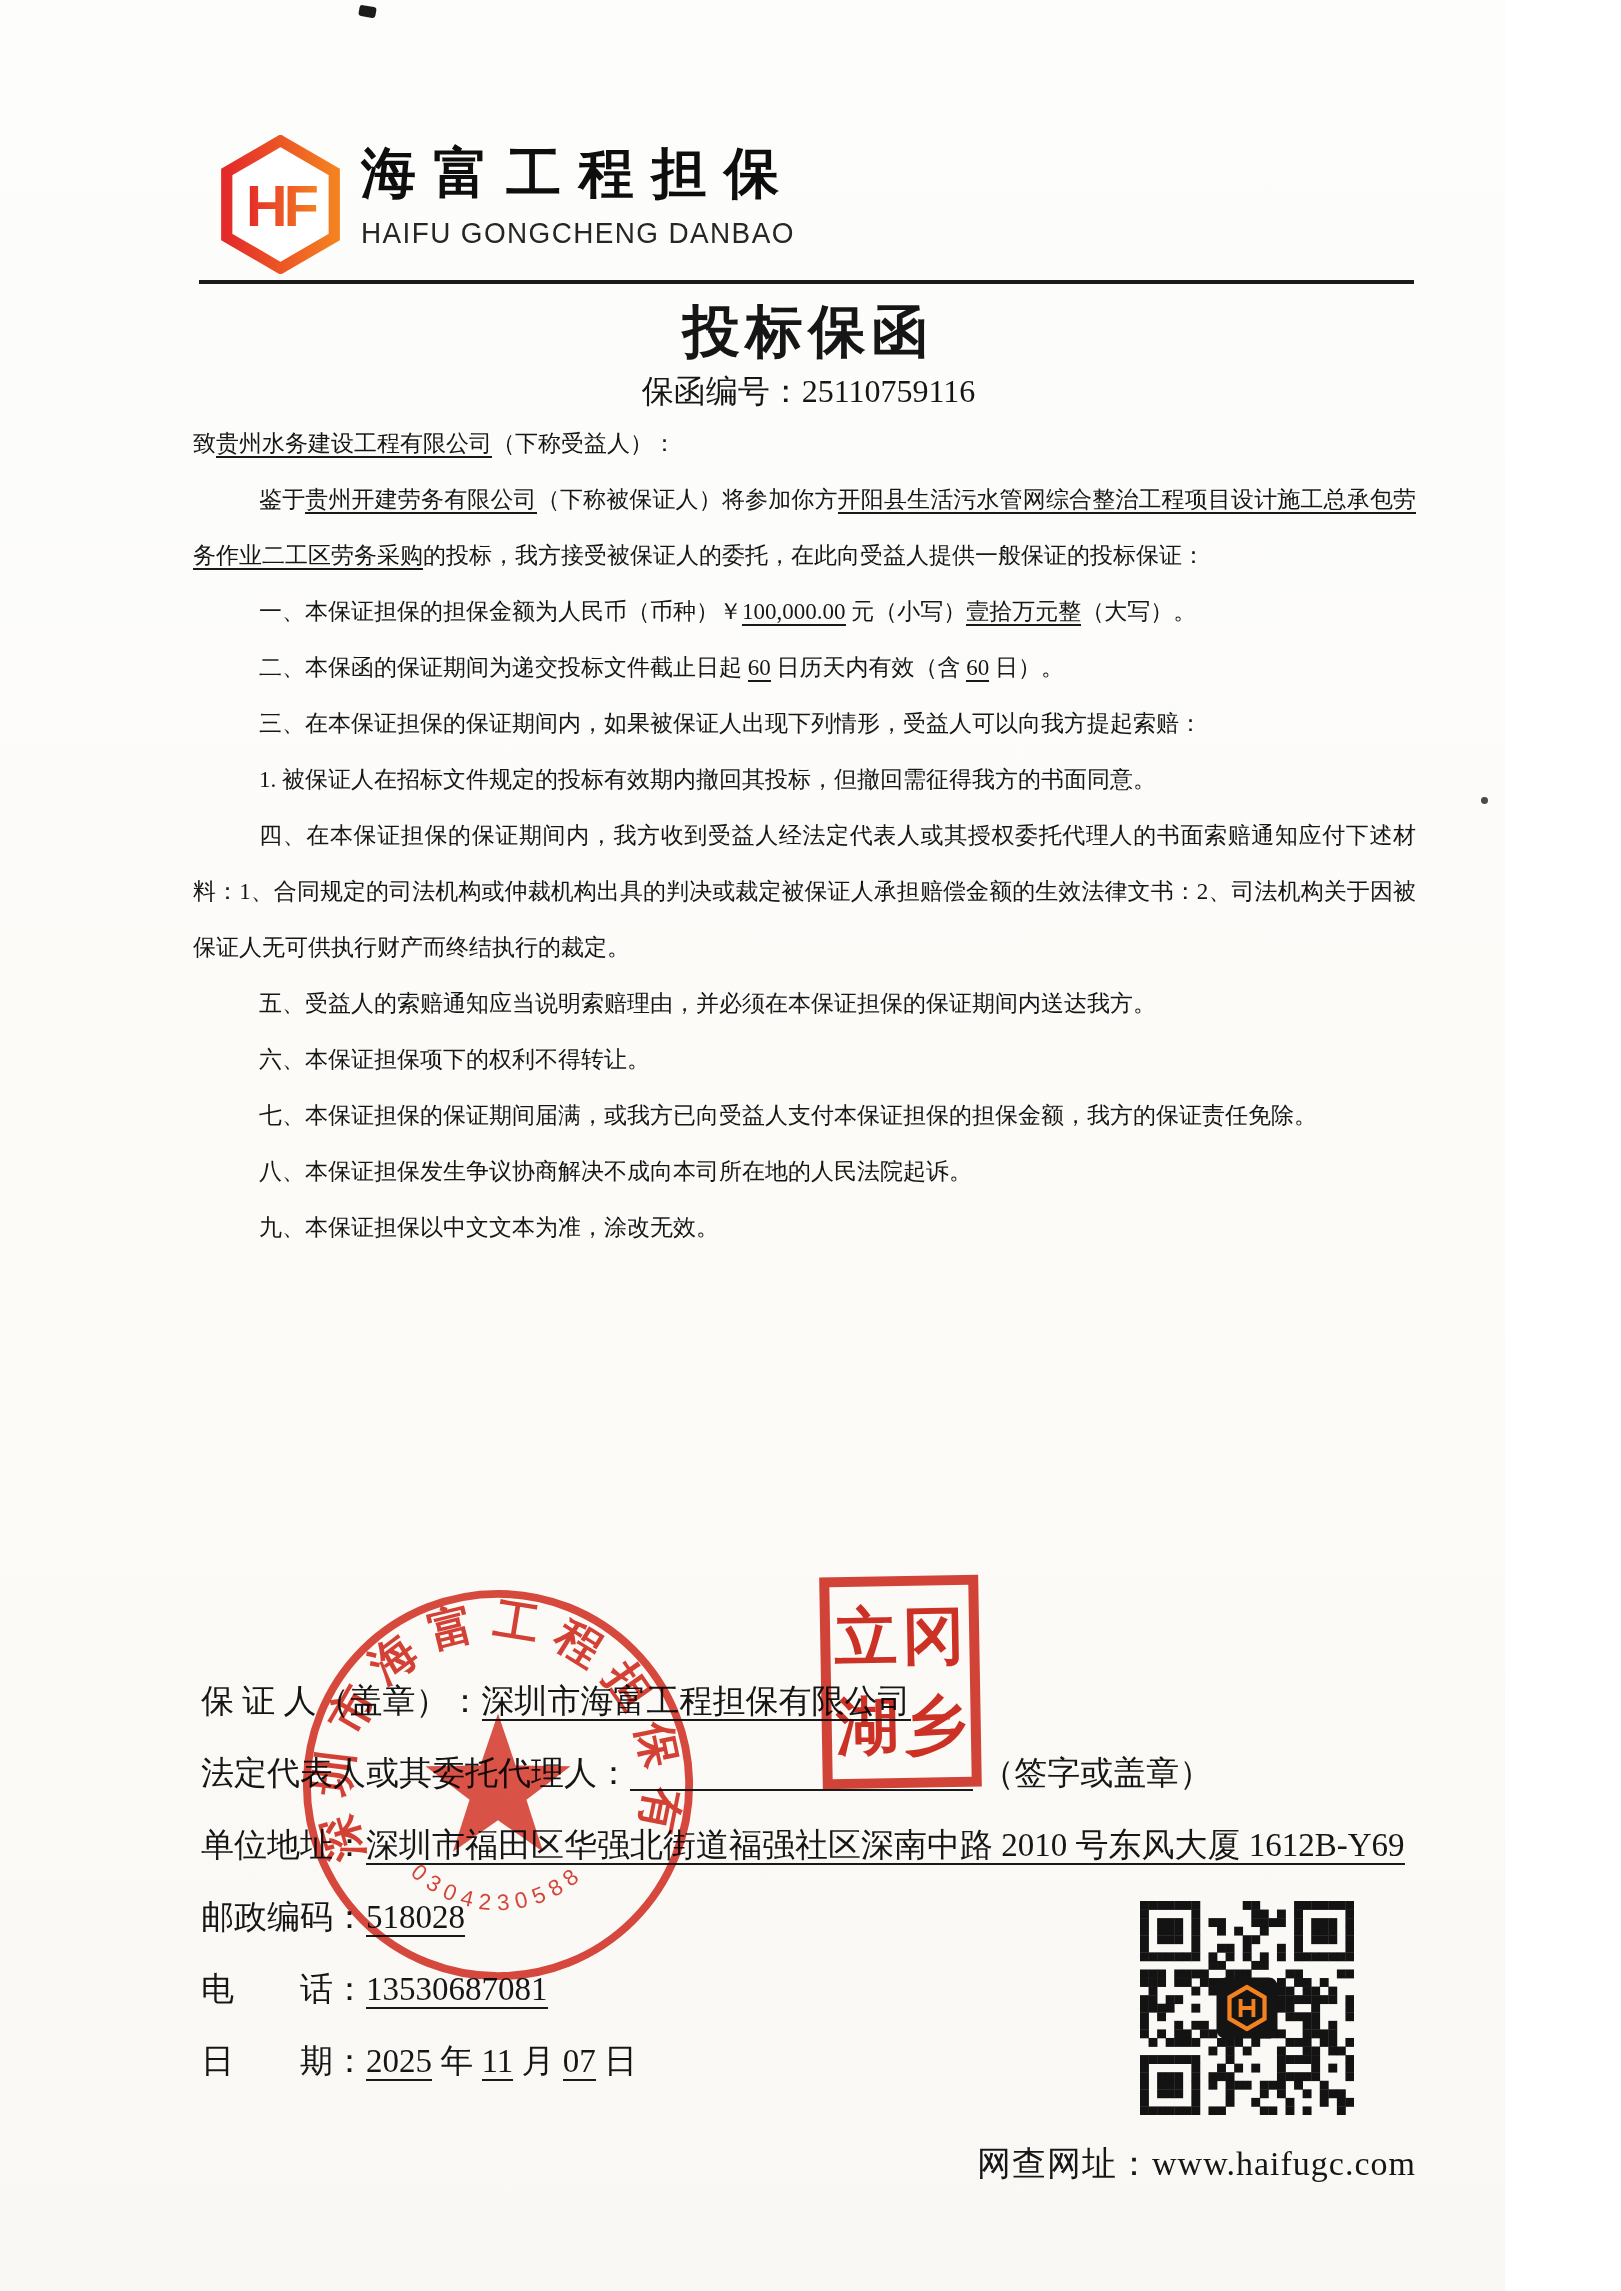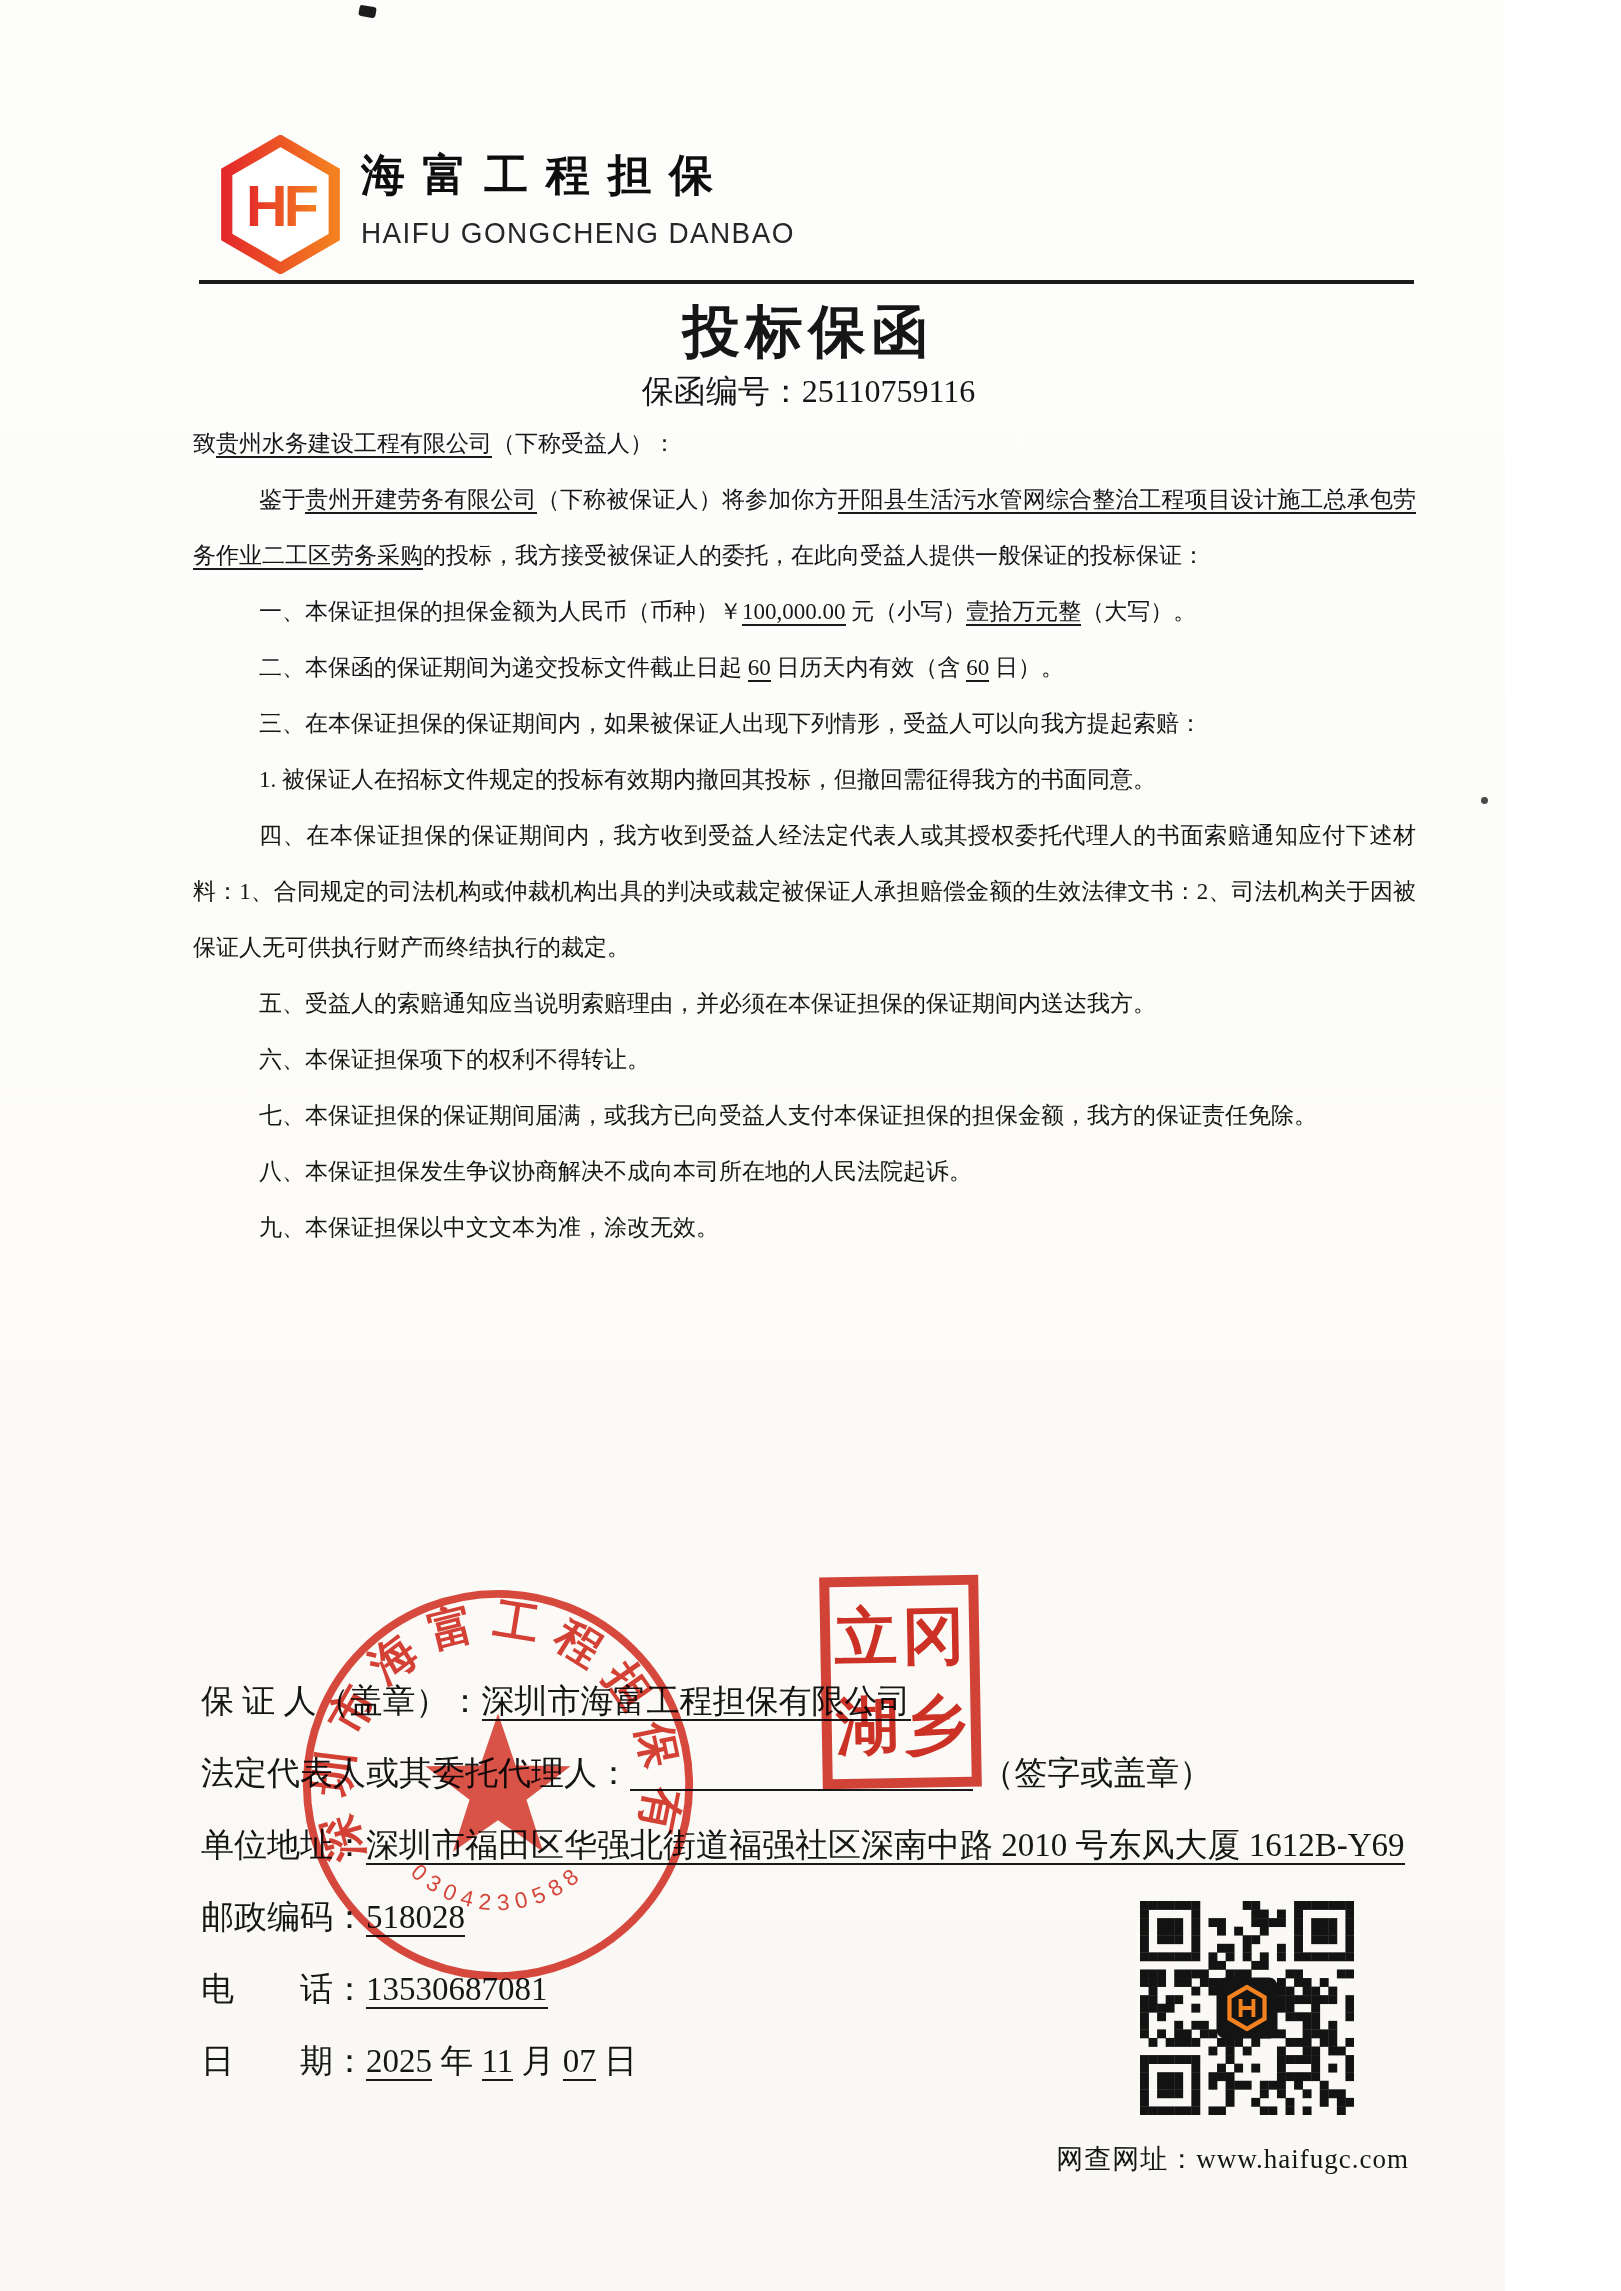--- a/index.html
+++ b/index.html
@@ -4,22 +4,22 @@
 <title>投标保函</title>
 <style>
   html,body{margin:0;padding:0;}
   .page{position:relative;width:1505px;height:2292px;overflow:hidden;
         background:linear-gradient(180deg,#fdfdfc 0%,#fcfbf8 55%,#faf8f4 100%);
         font-family:"Liberation Serif","DejaVu Serif",serif;color:#161616;}
   .speck{position:absolute;background:#1c1c1c;}
   .s1{left:359px;top:5.9px;width:16.7px;height:10.8px;border-radius:2.9px;transform:rotate(10deg);}
   .s2{left:1481px;top:797px;width:6.9px;height:6.9px;border-radius:50%;background:#4a4a4a;}
   .logo{position:absolute;left:218px;top:135px;width:125px;height:139px;}
-  .brand-cn{position:absolute;left:361px;top:146px;font-family:"Liberation Sans","DejaVu Sans",sans-serif;
-            font-weight:900;font-size:44px;letter-spacing:17.6px;color:#0e0e0e;white-space:nowrap;}
+  .brand-cn{position:absolute;left:361px;top:137px;font-family:"Liberation Sans","DejaVu Sans",sans-serif;
+            font-weight:900;font-size:55px;letter-spacing:17.6px;color:#0e0e0e;white-space:nowrap;}
   .brand-en{position:absolute;left:361px;top:216px;font-family:"Liberation Sans","DejaVu Sans",sans-serif;
             font-size:30px;letter-spacing:1.5px;color:#262626;white-space:nowrap;
             transform:scaleX(.93);transform-origin:left center;}
   .divider{position:absolute;left:199px;top:280px;width:1215px;height:3.9px;background:#1b1b1b;}
   .title{position:absolute;left:201px;top:294px;width:1215px;margin:0;text-align:center;
          font-size:57px;font-weight:bold;letter-spacing:5.9px;}
   .ref{position:absolute;left:201px;top:370px;width:1215px;text-align:center;font-size:32px;white-space:nowrap;}
   .docbody{position:absolute;left:193px;top:416px;width:1223px;font-size:23px;line-height:56px;
            text-align:justify;}
   .para{margin:0;}
@@ -33,22 +33,22 @@
   .seal-arc{font-family:"Liberation Serif","DejaVu Serif",serif;font-weight:bold;}
   .seal-square{position:absolute;left:821px;top:1576px;width:159px;height:212px;box-sizing:border-box;
                border:10.8px solid rgba(206,34,22,.85);display:grid;grid-template-columns:1fr 1fr;
                align-items:center;justify-items:center;padding:7.8px 2px;
                color:rgba(203,28,16,.9);font-weight:bold;font-size:63px;line-height:1;
                mix-blend-mode:multiply;transform:rotate(-1deg);}
   .qr{position:absolute;left:1140px;top:1901px;width:214px;height:214px;}
   .qr svg{display:block;}
   .qr-logo{position:absolute;left:50%;top:50%;width:61px;height:61px;transform:translate(-50%,-50%);
            background:#141414;border-radius:8.8px;display:flex;align-items:center;justify-content:center;}
-  .qr-caption{position:absolute;left:194px;top:2141px;width:1215px;text-align:right;
-              font-size:27px;white-space:nowrap;letter-spacing:1px;}
+  .qr-caption{position:absolute;left:201px;top:2141px;width:1215px;text-align:right;
+              font-size:34px;white-space:nowrap;letter-spacing:1px;}
 </style>
 </head>
 <body>
 
 <div class="page">
 
   <div class="speck s1"></div>
   <div class="speck s2"></div>
 
   <svg class="logo" viewBox="0 0 100 110">

